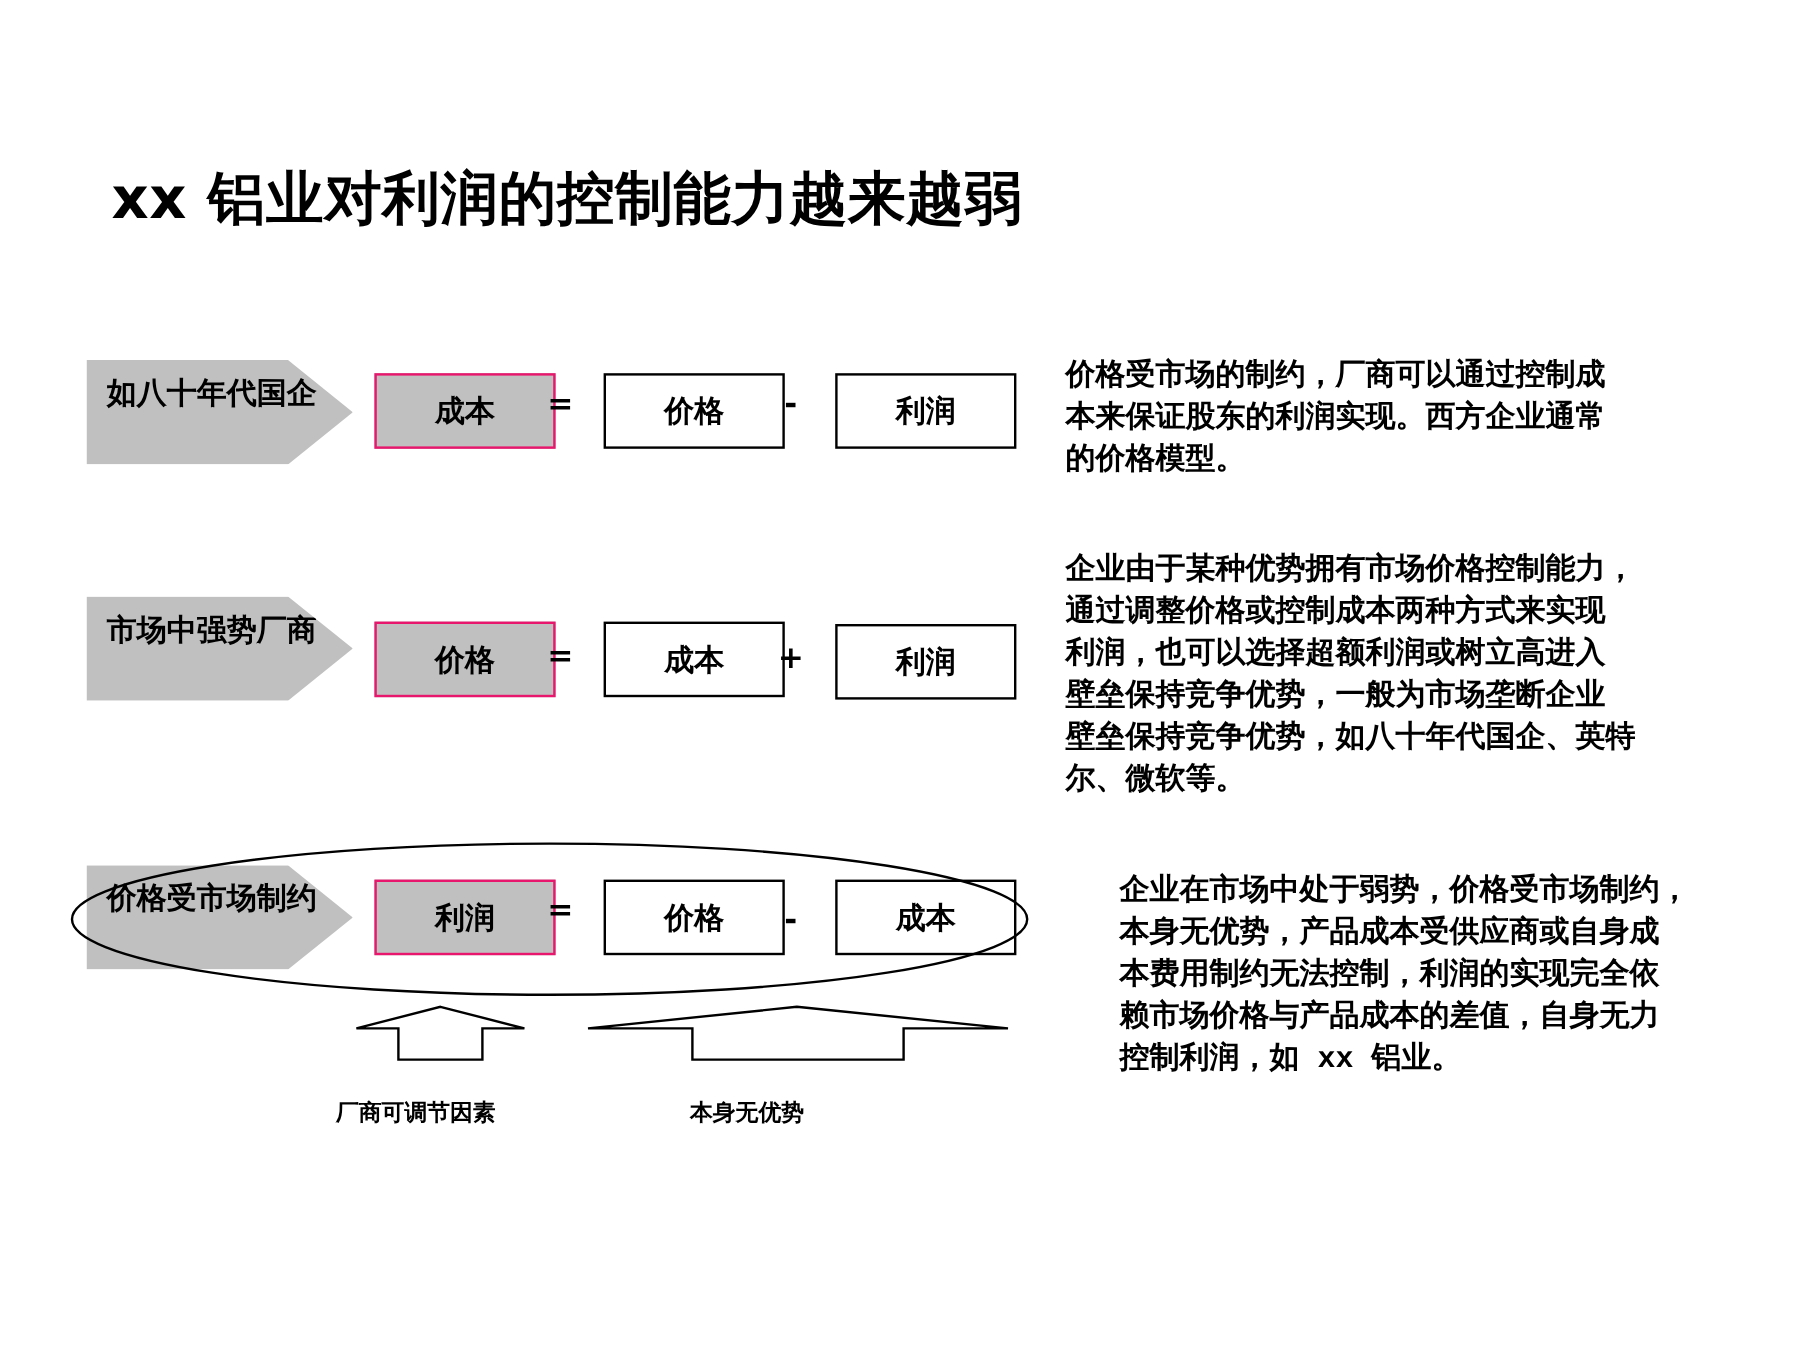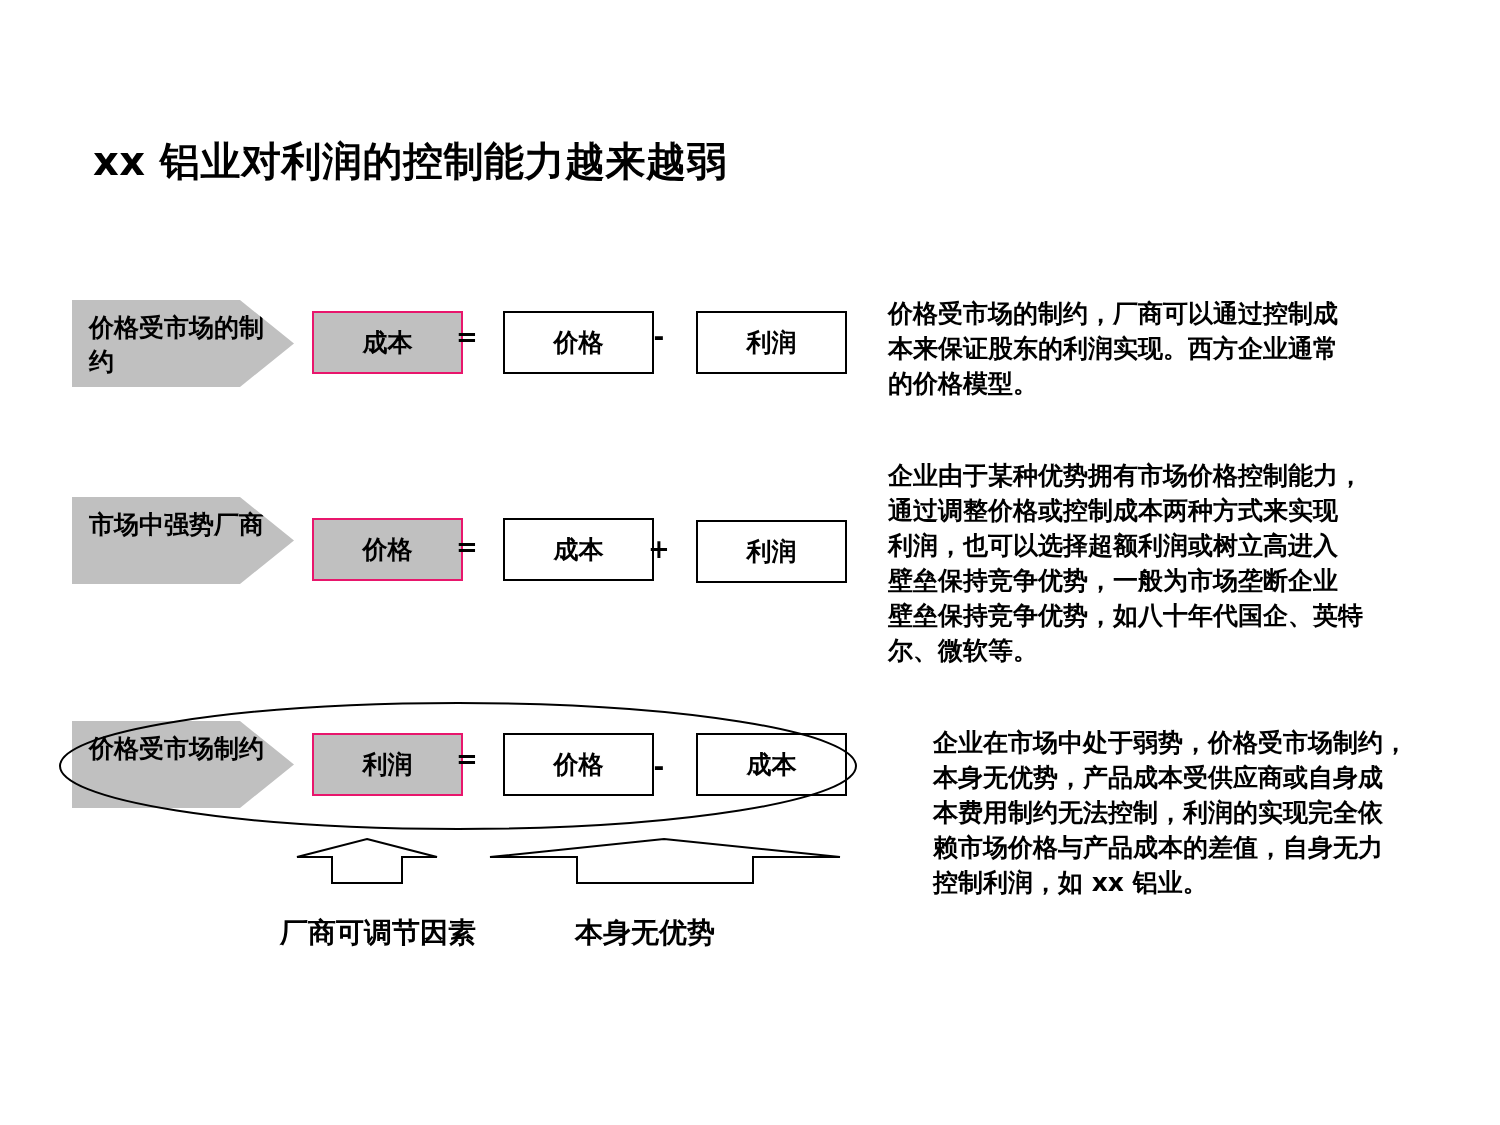--- a/index.html
+++ b/index.html
@@ -1,40 +1,40 @@
 <!DOCTYPE html>
 <html><head>
 <meta charset="utf-8">
 <style>
   html, body { margin: 0; padding: 0; background: #ffffff; }
   body { width: 1500px; height: 1125px; position: relative; overflow: hidden;
          font-family: "DejaVu Sans", "Liberation Sans", sans-serif; color: #000; }
   .abs { position: absolute; }
-  .title { left: 93px; top: 134px; font-size: 40px; font-weight: bold; letter-spacing: 0.5px; white-space: nowrap; }
+  .title { left: 93px; top: 134px; font-size: 48px; font-weight: bold; letter-spacing: 0.5px; white-space: nowrap; }
   .tag { position: absolute; left: 72px; width: 222px; height: 87px; background: #c0c0c0;
          clip-path: polygon(0 0, 168px 0, 222px 50%, 168px 100%, 0 100%); }
   .tag-text { position: absolute; left: 17px; top: 11px; width: 180px; font-size: 25px; font-weight: bold; line-height: 34px; }
   .box { position: absolute; height: 63px; display: flex; align-items: center; justify-content: center;
          font-size: 25px; font-weight: bold; box-sizing: border-box; margin-left: 16px; }
   .box-key { left: 296px; width: 151px; background: #c0c0c0; border: 2px solid #e8166c; }
   .box-w1 { left: 487px; width: 151px; background: #fff; border: 2px solid #000; }
   .box-w2 { left: 680px; width: 151px; background: #fff; border: 2px solid #000; }
   .op { position: absolute; font-size: 26px; font-weight: bold; width: 24px; text-align: center; }
-  .desc { position: absolute; font-size: 25px; font-weight: bold; line-height: 35px; white-space: pre-line; }
-  .label { position: absolute; font-size: 28px; font-weight: bold; white-space: nowrap; }
+  .desc { position: absolute; font-size: 25px; font-weight: bold; line-height: 35px; white-space: pre-line; font-family: Liberation Mono, monospace; }
+  .label { position: absolute; font-size: 19px; font-weight: bold; white-space: nowrap; }
   svg.overlay { position: absolute; left: 0; top: 0; pointer-events: none; }
 </style>
 </head>
 <body>
 
 <div class="abs title">xx 铝业对利润的控制能力越来越弱</div>
 
 <div>
   <div class="tag" style="top:300px;">
-    <div class="tag-text">价格受市场的制约</div>
+    <div class="tag-text">如八十年代国企</div>
   </div>
   <div class="box box-key" style="top:311px;">成本</div>
   <div class="op" style="left:455px; top:322px;">=</div>
   <div class="box box-w1" style="top:311px;">价格</div>
   <div class="op" style="left:647px; top:322px;">-</div>
   <div class="box box-w2" style="top:311px;">利润</div>
   <div class="desc" style="left:888px; top:296px;">价格受市场的制约，厂商可以通过控制成
 本来保证股东的利润实现。西方企业通常
 的价格模型。</div>
 </div>

